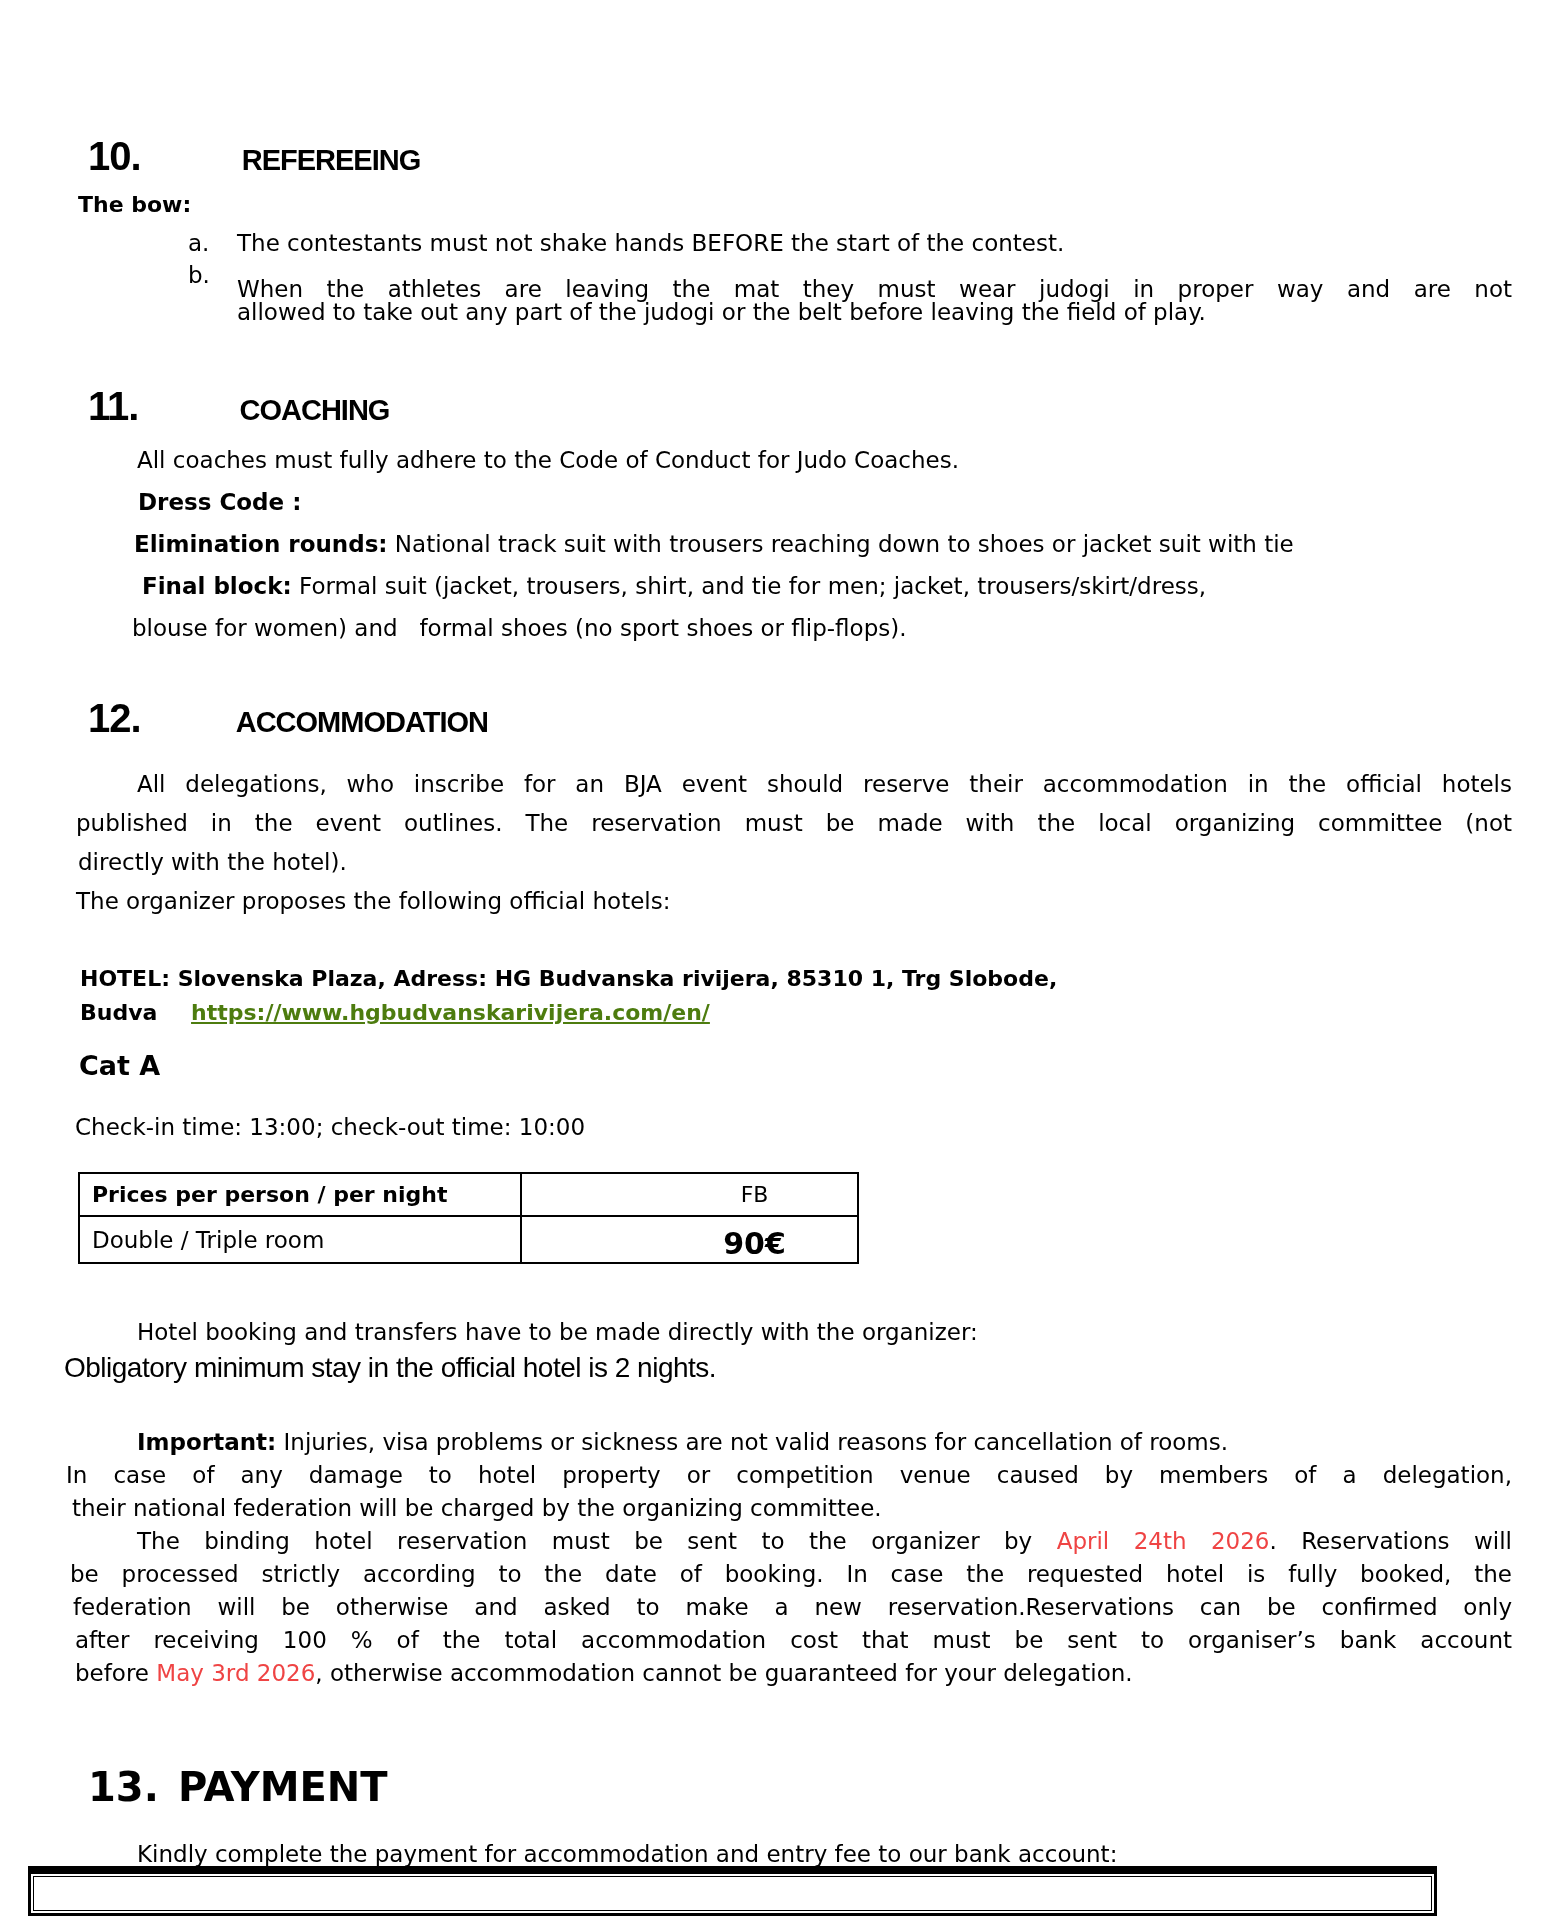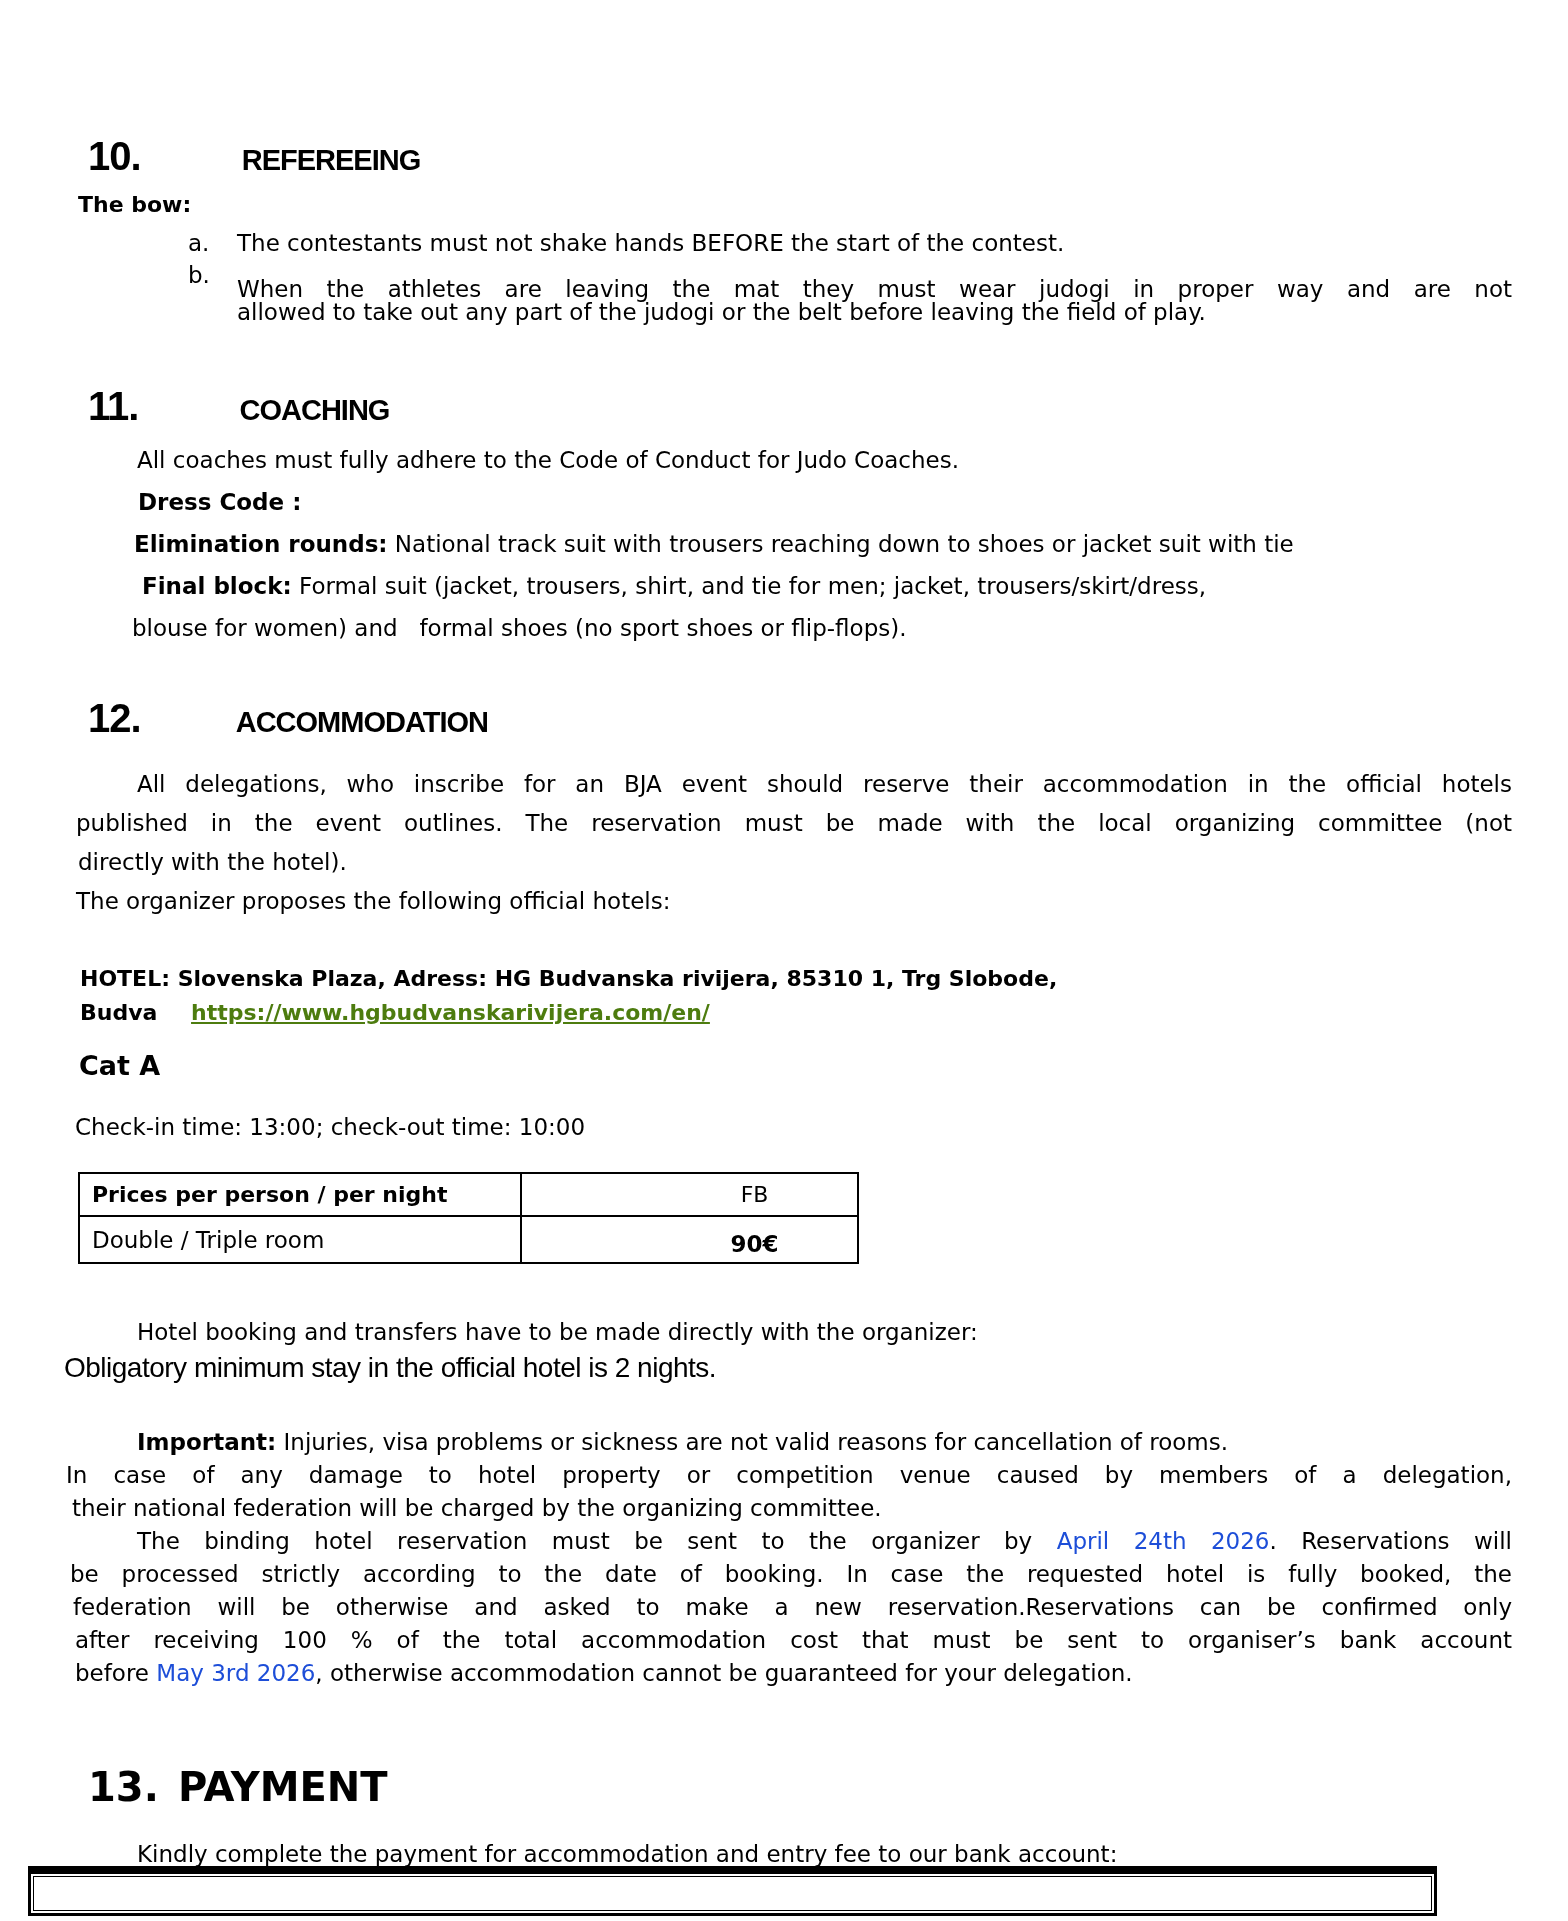--- a/index.html
+++ b/index.html
@@ -10,21 +10,21 @@
   
   .h-num{font-family:"Liberation Sans",sans-serif;font-weight:bold;font-size:40px;letter-spacing:-1px;}
   .h-title{font-family:"Liberation Sans",sans-serif;font-weight:bold;font-size:29px;letter-spacing:-1px;}
   .h13{font-family:"DejaVu Sans",sans-serif;font-weight:bold;font-size:40px;margin-top:25px;}
   .body-t{font-size:23px;line-height:1.25;white-space:nowrap;}
   .body-w{font-size:23px;line-height:1.25;}             
   .j{text-align:justify;text-align-last:justify;white-space:normal;}
   .small-b{font-size:22px;font-weight:bold;}
   .hotel-t{font-size:22px;font-weight:bold;white-space:nowrap;}
   .link{color:#4d7c0f;text-decoration:underline;font-weight:bold;}
-  .red{color:#1d4ed8;}
+  .red{color:#ef4444;}
   .obl{font-family:"Liberation Sans",sans-serif;font-size:28px;letter-spacing:-0.5px;white-space:nowrap;}
   
   .ptable{border:2px solid #000;}
   .prow{display:flex;}
   .prow1{height:41px;border-bottom:2px solid #000;}
   .prow2{height:45px;}
   .pcell1{width:442px;border-right:2px solid #000;display:flex;align-items:center;padding-left:12px;box-sizing:border-box;}
   .pcell2{flex:1;display:flex;align-items:center;justify-content:center;padding-left:130px;box-sizing:border-box;}
   
   .bankbox{border:3px solid #000;border-top:8px solid #000;box-sizing:border-box;}
@@ -84,21 +84,21 @@
 
   <div class="abs body-t" style="top:1113px;left:75px;">Check-in time: 13:00; check-out time: 10:00</div>
 
   <div class="abs ptable" style="top:1172px;left:78px;width:777px;">
     <div class="prow prow1">
       <div class="pcell1 small-b">Prices per person / per night</div>
       <div class="pcell2" style="font-size:22px;">FB</div>
     </div>
     <div class="prow prow2">
       <div class="pcell1" style="font-size:23px;">Double / Triple  room</div>
-      <div class="pcell2 b" style="font-size:23px;margin-top:8px;">90€</div>
+      <div class="pcell2 b" style="font-size:30px;margin-top:8px;">90€</div>
     </div>
   </div>
 
   <div class="abs body-t" style="top:1318px;left:137px;">Hotel booking and transfers have to be made directly with the organizer:</div>
   <div class="abs obl" style="top:1352px;left:64px;">Obligatory minimum stay in the official hotel is 2 nights.</div>
 
   <div class="abs body-t" style="top:1428px;left:137px;">
     <span class="b">Important:</span><span> Injuries, visa problems or sickness are not valid reasons for cancellation of rooms.</span>
   </div>
   <div class="abs body-w j" style="top:1461px;left:66px;width:1446px;">In case of any damage to hotel property or competition venue caused by members of a delegation,</div>

